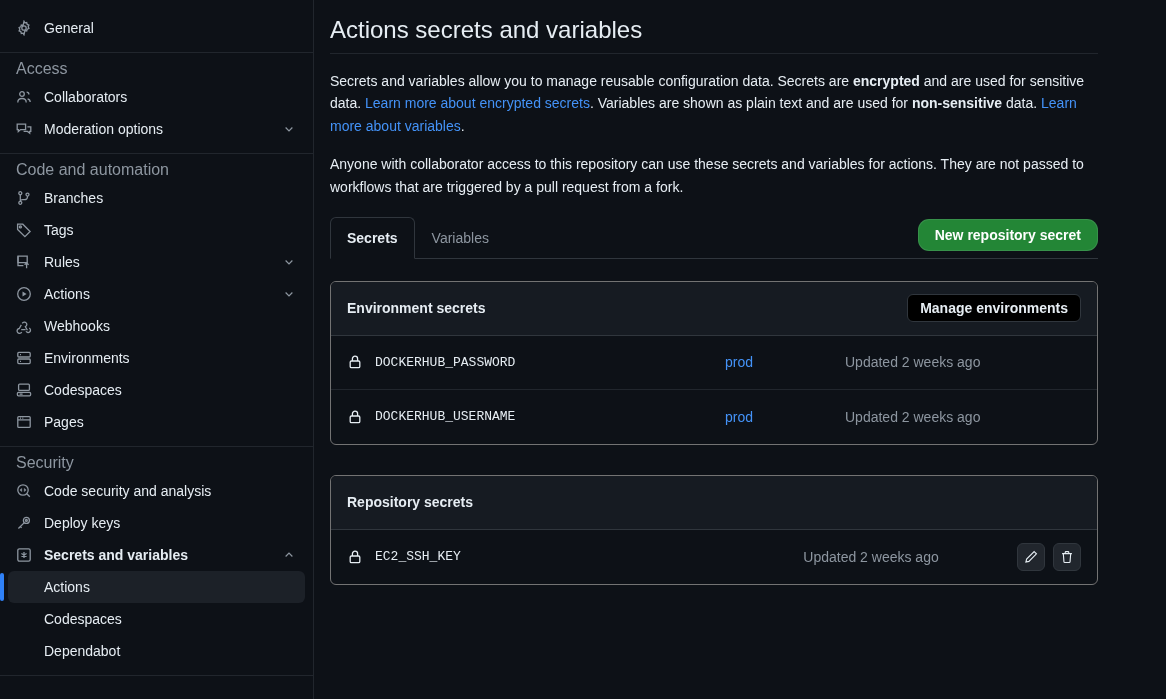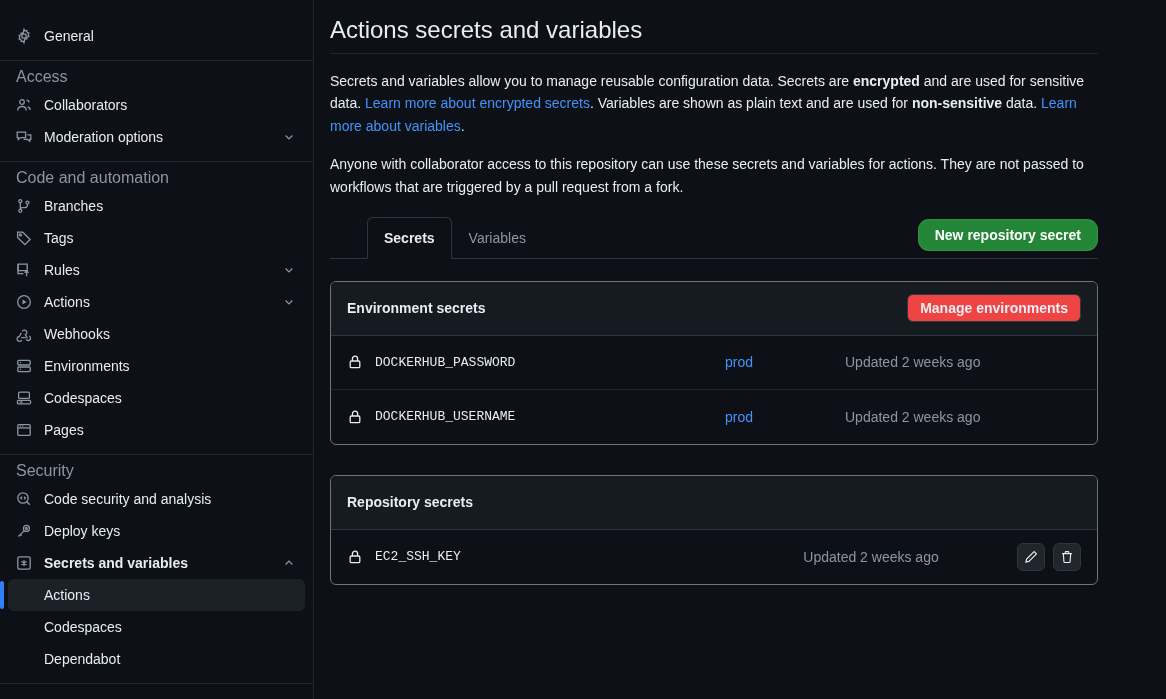--- a/index.html
+++ b/index.html
@@ -113,21 +113,20 @@
     border-radius: 6px 6px 0 0;
     position: relative;
     top: 1px;
     background: transparent;
   }
   .tab.active {
     font-weight: 600;
     border-color: #30363d;
     border-bottom-color: #0d1117;
     background: #0d1117;
-    margin-left: 37px;
   }
   .tab.inactive { color: #8d96a0; }
   .btn-primary {
     margin-left: auto;
     background: #238636;
     color: #ffffff;
     font-size: 14px; font-weight: 600;
     border: 1px solid rgba(240,246,252,0.1);
     border-radius: 11px;
     padding: 5px 16px;
@@ -150,21 +149,21 @@
     display: flex; align-items: center;
     padding: 12px 16px;
     min-height: 54px;
     border-bottom: 1px solid #30363d;
   }
   .panel-header .ph-title {
     font-size: 14px; font-weight: 600; color: #e6edf3;
   }
   .btn-default {
     margin-left: auto;
-    background: #ef4444;
+    background: #000000;
     color: #e6edf3;
     font-size: 14px; font-weight: 600;
     border: 1px solid #30363d;
     border-radius: 6px;
     padding: 3px 12px;
     height: 28px; line-height: 20px;
     cursor: pointer;
   }
   .row {
     display: flex; align-items: center;
@@ -191,21 +190,21 @@
   .icon-btns { margin-left: auto; display: flex; gap: 8px; }
   .icon-btn {
     width: 28px; height: 28px;
     background: #21262d;
     border: 1px solid #30363d;
     border-radius: 6px;
     display: inline-flex; align-items: center; justify-content: center;
     color: #e6edf3;
     cursor: pointer;
   }
-  .sp-top { padding-top: 20px; }
+  .sp-top { padding-top: 12px; }
 </style>
 </head>
 <body>
 
 <div class="page">
 
   <nav class="sidebar">
 
     <div class="sp-top">
       <div class="nav-item">

